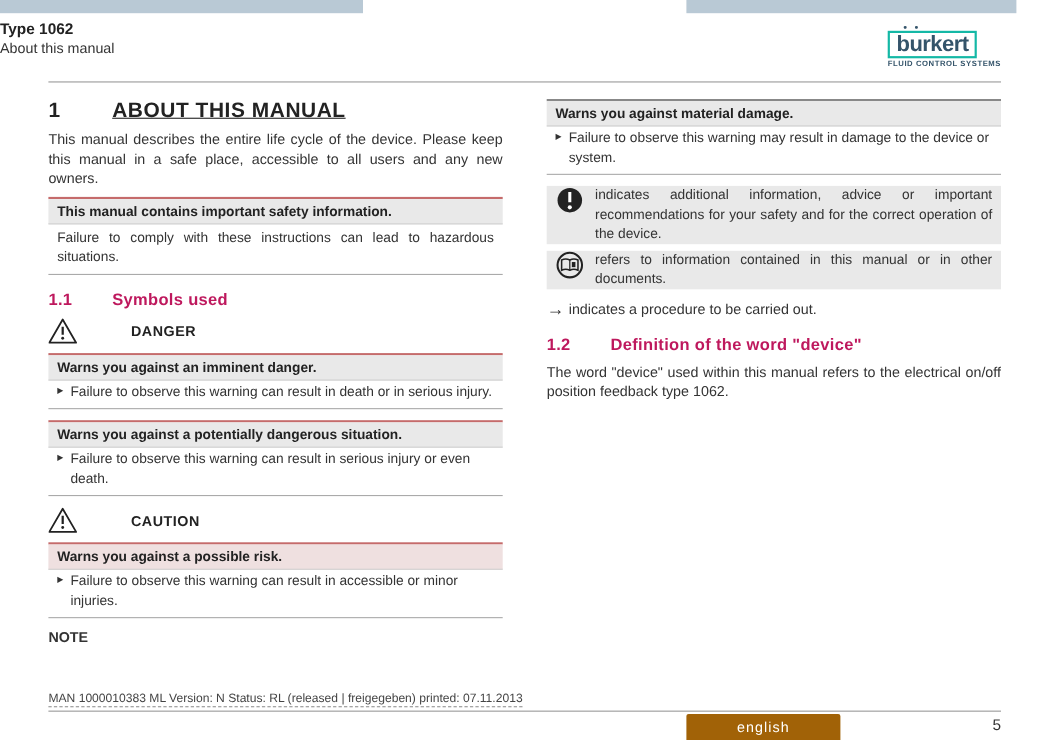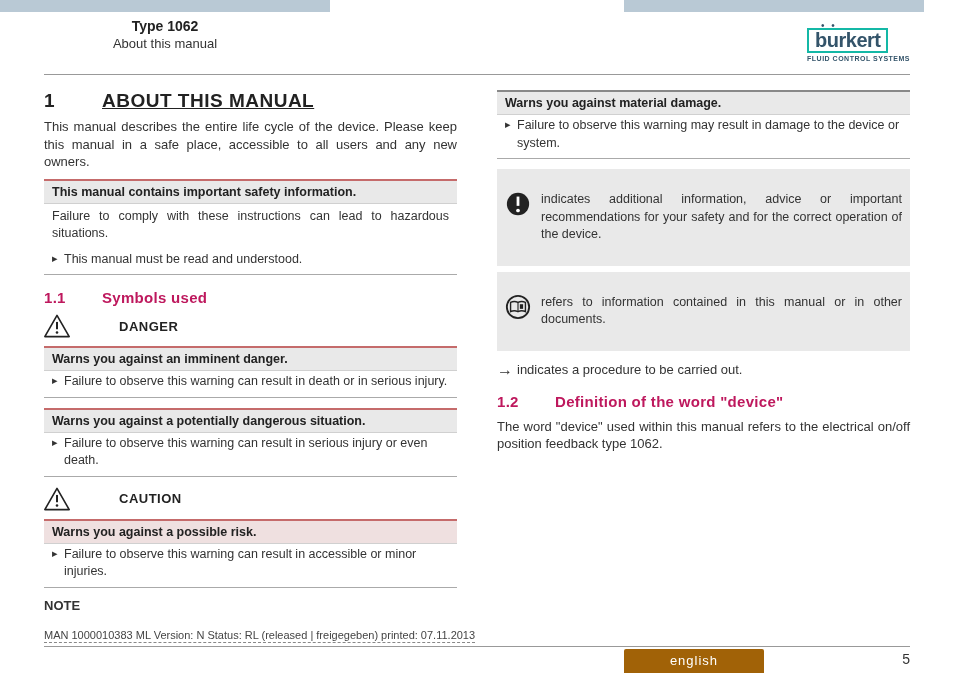--- a/index.html
+++ b/index.html
@@ -13,21 +13,21 @@
     position: relative;
     overflow: hidden;
   }
   .top-tabs { position: absolute; top: 0; left: 0; right: 0; height: 16px; }
   .tab-blue-left { position: absolute; left: 0; width: 330px; height: 12px; background: #b9c9d5; }
   .tab-blue-right { position: absolute; left: 624px; width: 300px; height: 12px; background: #b9c9d5; }
   .header {
     position: absolute; top: 18px; left: 0; right: 0; height: 56px;
     padding: 0 44px;
   }
-  .header-left { position: absolute; left: 0; width: 330px; text-align: center; }
+  .header-left { position: absolute; left: 0; width: 330px; }
   .type-line { font-weight: bold; font-size: 14px; color: #222; }
   .subtitle-line { font-size: 13px; color: #333; margin-top: 2px; }
   .logo { position: absolute; right: 44px; top: 6px; text-align: left; }
   .logo-box {
     display: inline-block; border: 2px solid #14b8a6; padding: 0 6px 1px 6px;
     color: #34546a; font-weight: bold; font-size: 20px; letter-spacing: -0.5px;
     line-height: 1;
   }
   .logo-dots { letter-spacing: 2px; font-size: 10px; display: block; line-height: 4px; padding-left: 14px; color:#34546a;}
   .logo-sub { font-size: 7px; color: #34546a; letter-spacing: 0.5px; font-weight: bold; margin-top: 2px; display: block; }
@@ -70,21 +70,21 @@
   .box .bullet::before { content: "▸"; position: absolute; left: 8px; top: 2px; font-size: 11px; }
   .box .bar-bot { height: 1px; background: #aaa; }
 
   .label-row { display: flex; align-items: center; gap: 10px; margin: 4px 0 2px 0; break-inside: avoid; }
   .label-row .label { font-weight: bold; font-size: 13px; color: #222; letter-spacing: 0.5px; margin-left: 39px; }
   .tri-icon { width: 26px; height: 24px; flex: 0 0 26px; }
   .note-title { font-weight: bold; font-size: 13px; margin-top: 6px; }
 
   .info-row {
     display: flex; align-items: flex-start; gap: 10px;
-    background: #e9e9e9; padding: 22px 8px; margin: 6px 0;
+    background: #e9e9e9; padding: 0 8px; margin: 6px 0;
     font-size: 12.5px; line-height: 1.4; break-inside: avoid;
     text-align: justify;
   }
   .info-row .round-icon { flex: 0 0 26px; }
   .round-icon { width: 26px; height: 26px; }
 
   .arrow-line { font-size: 13px; margin: 10px 0 12px 0; }
   .arrow-line .arr { font-size: 16px; vertical-align: -1px; margin-right: 4px; }
 
   .footer-meta {
@@ -125,21 +125,20 @@
 
   <h1>
     <span class="num">1</span><span>ABOUT THIS MANUAL</span>
   </h1>
   <p class="body">This manual describes the entire life cycle of the device. Please keep this manual in a safe place, accessible to all users and any new owners.</p>
 
   <div class="box">
     <div class="bar-top"></div>
     <div class="banner">This manual contains important safety information.</div>
     <div class="body">Failure to comply with these instructions can lead to hazardous situations.</div>
-    <div class="bullet">This manual must be read and understood.</div>
     <div class="bar-bot"></div>
   </div>
 
   <h2>
     <span class="num">1.1</span><span>Symbols used</span>
   </h2>
 
   <div class="label-row">
     <svg class="tri-icon" viewBox="0 0 32 28">
       <path d="M16 1 L31 27 L1 27 Z" fill="none" stroke="#222" stroke-width="2" stroke-linejoin="round"></path>

